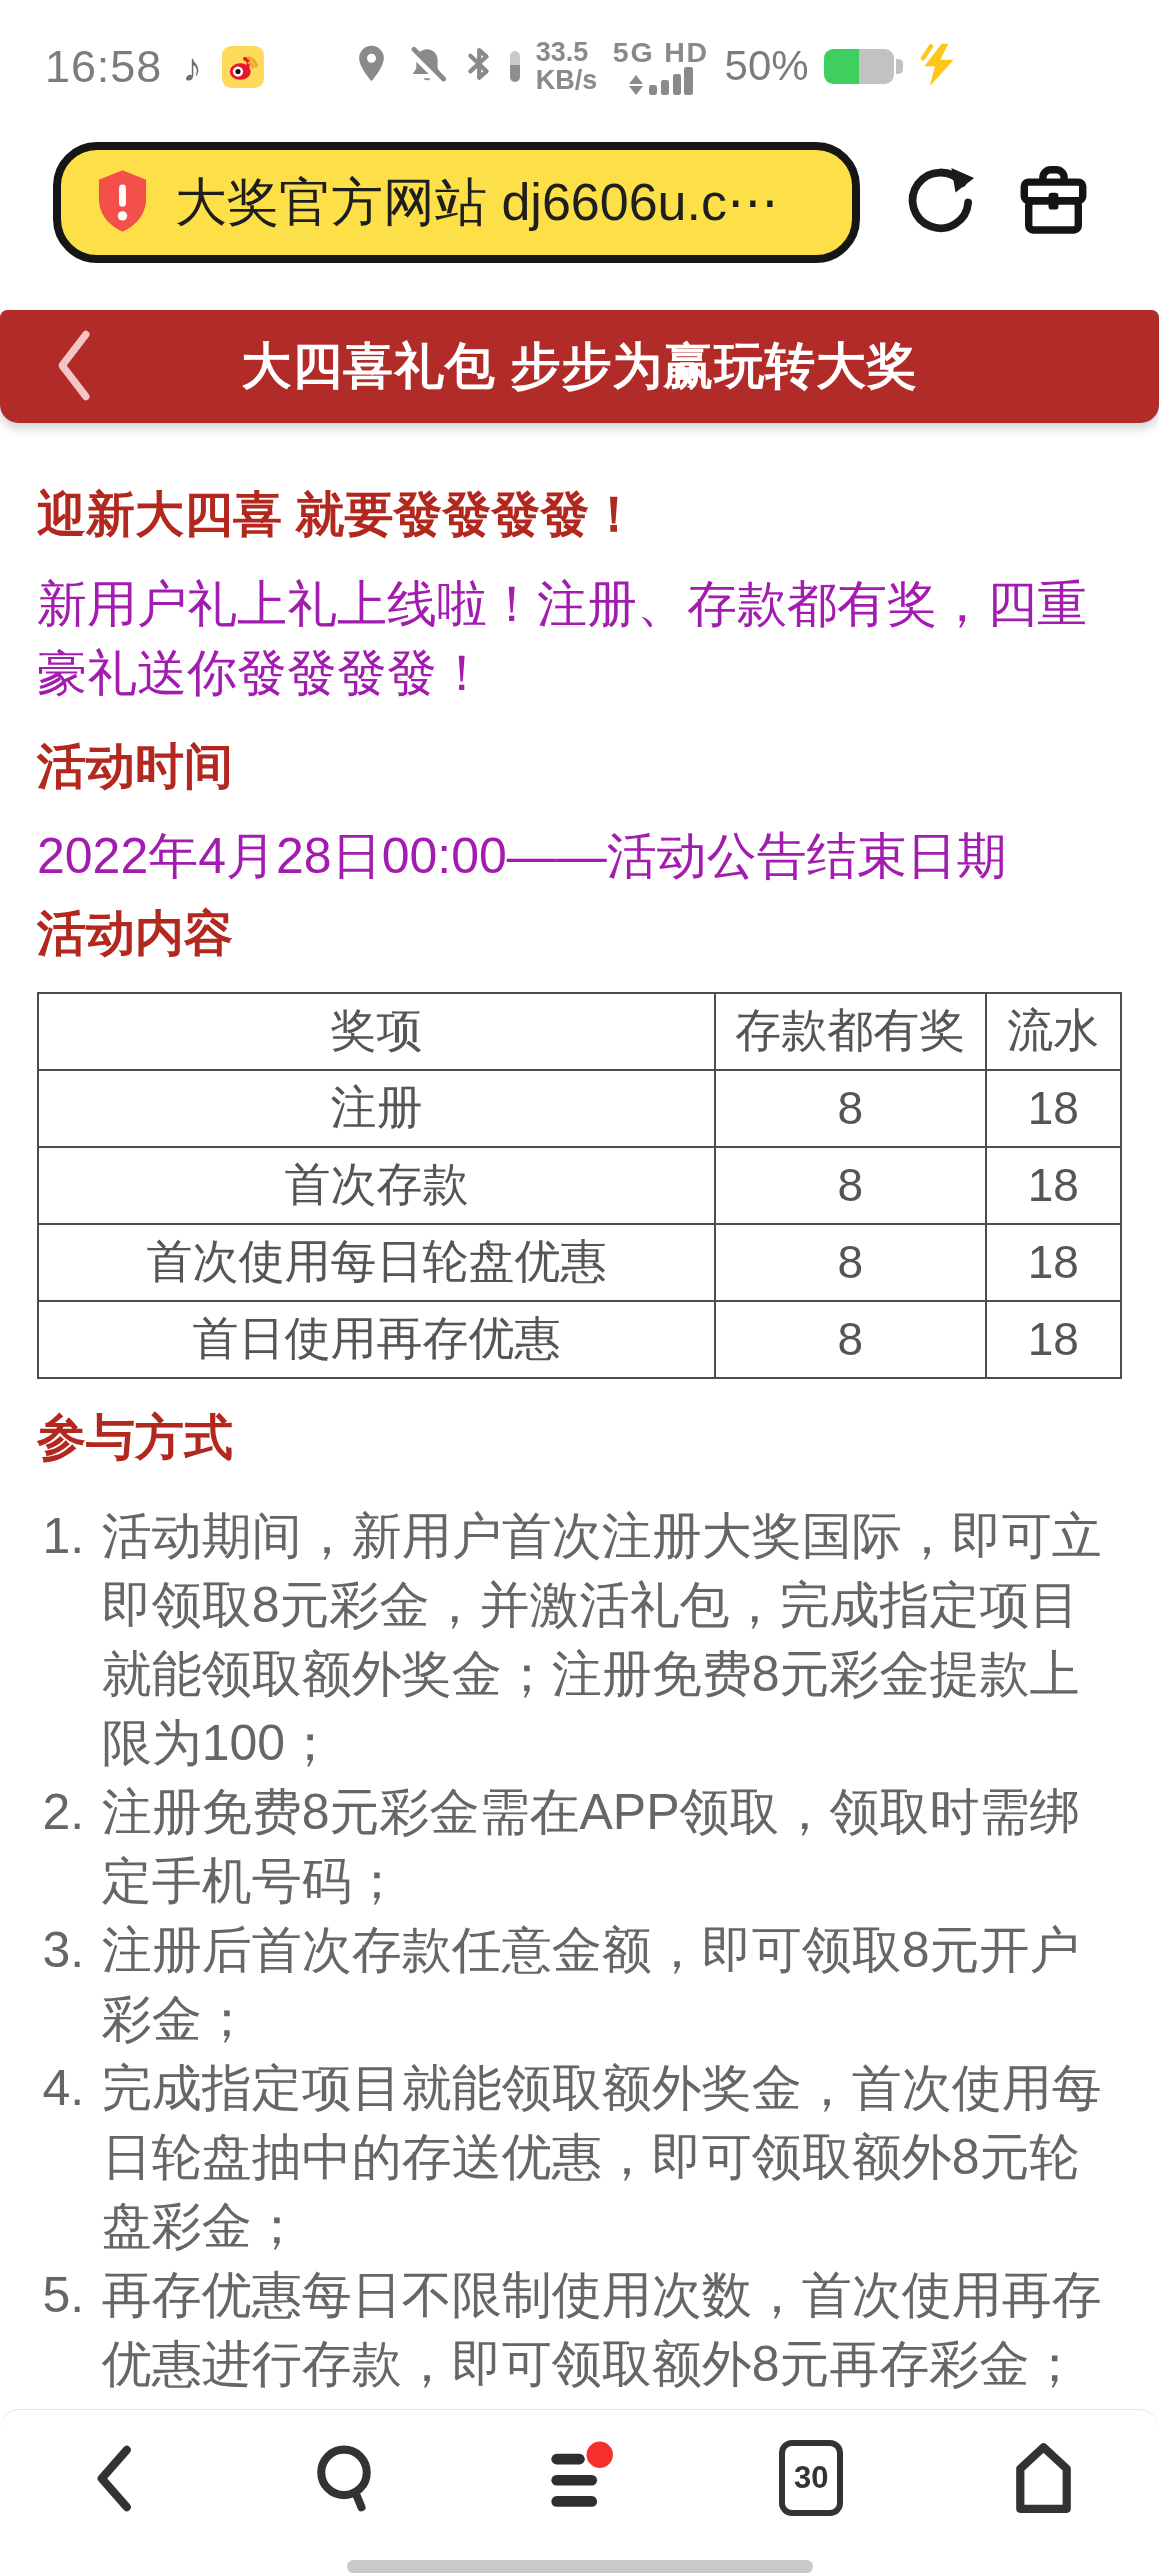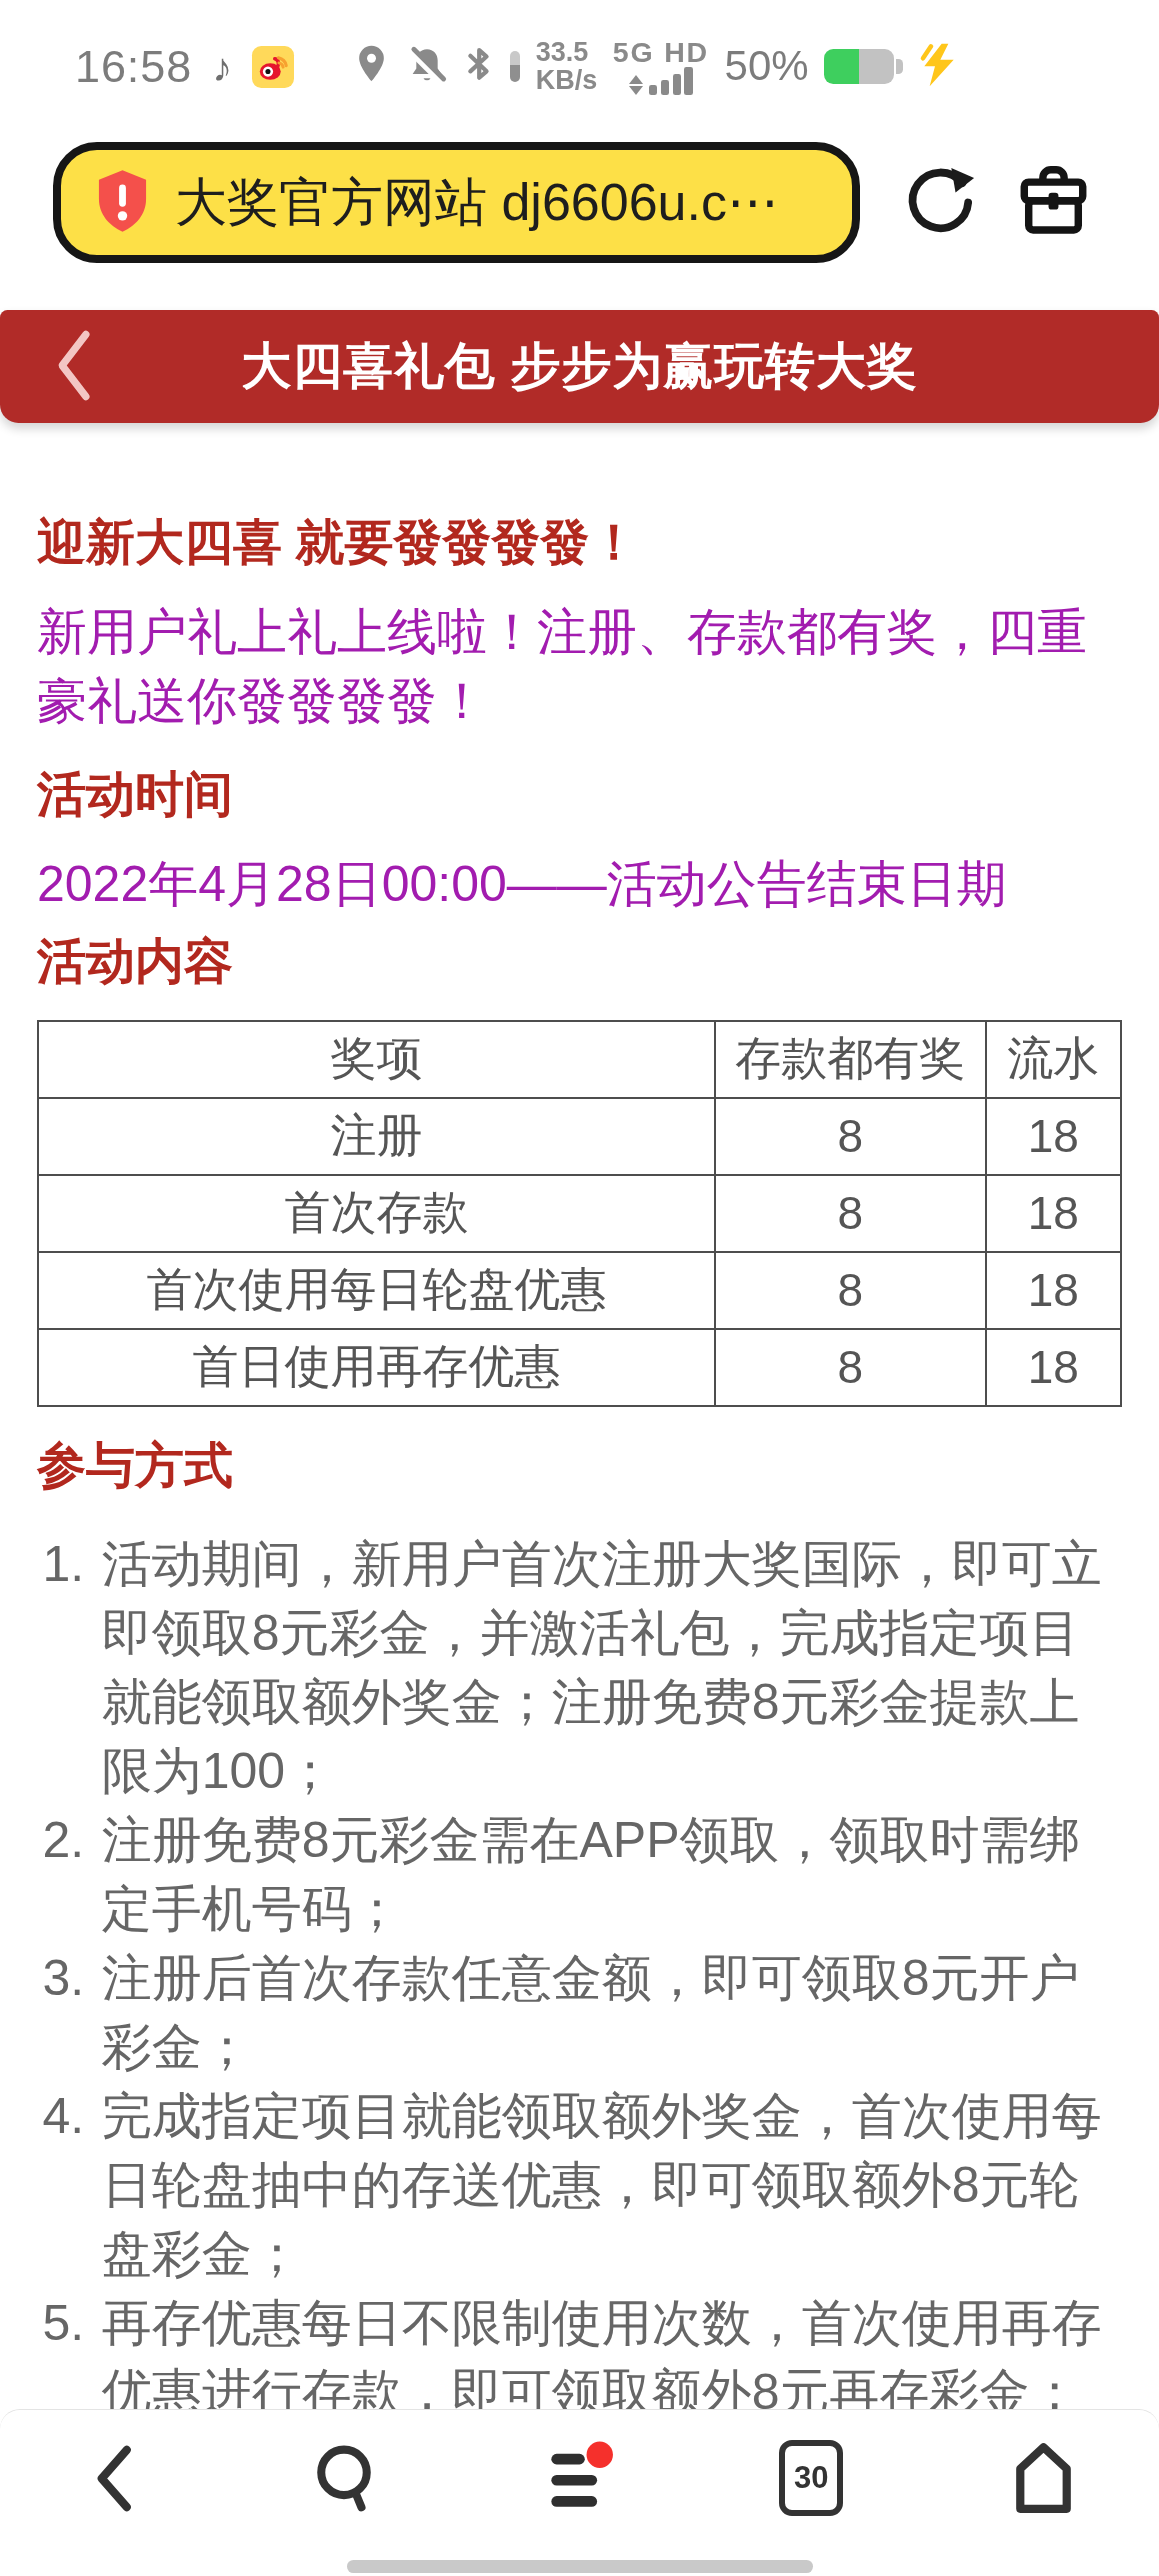--- a/index.html
+++ b/index.html
@@ -1,21 +1,21 @@
 <!DOCTYPE html>
 <html style="font-size:14.7px"><head>
 <meta charset="utf-8">
 <style>
   html,body{margin:0;padding:0;background:#fff;}
   .screen{position:relative;width:1159px;height:2576px;background:#fff;overflow:hidden;
           font-family:"Liberation Sans","DejaVu Sans",sans-serif;}
 
   
   .status-bar{position:absolute;top:0;left:0;width:983px;height:109px;box-sizing:border-box;
-              display:flex;align-items:center;justify-content:space-between;padding:24px 24px 0 75px;}
+              display:flex;align-items:center;justify-content:space-between;padding:24px 24px 0 45px;}
   .sb-left{display:flex;align-items:center;gap:20px;}
   .sb-time{font-size:45px;color:#7c7c7c;font-weight:500;letter-spacing:0.9px;}
   .sb-note{font-size:40px;color:#6f6f6f;line-height:40px;}
   .weibo{width:42px;height:42px;border-radius:9.2px;background:#ffd95a;position:relative;}
   .sb-right{display:flex;align-items:center;gap:15.6px;}
   .sb-speed{display:flex;flex-direction:column;align-items:flex-start;color:#8a8a8a;
             font-size:27px;font-weight:700;line-height:28.5px;}
   .sb-net{display:flex;flex-direction:column;align-items:center;gap:1.8px;}
   .sb-net-label{font-size:28.5px;font-weight:700;color:#8a8a8a;line-height:28px;letter-spacing:1.8px;}
   .net-bottom{display:flex;align-items:flex-end;gap:3.7px;}
@@ -44,21 +44,21 @@
 
   
   .page-header{position:absolute;top:310px;left:0;width:1159px;height:113px;background:#b12b28;
                border-radius:7.4px 7.4px 18.4px 18.4px;box-shadow:0 5.5px 9.2px rgba(0,0,0,.16);
                display:flex;align-items:center;justify-content:center;}
   .header-title{color:#ffffff;font-size:50px;font-weight:700;letter-spacing:0.9px;}
   .back-chevron{position:absolute;left:53px;top:50%;transform:translateY(-50%);}
 
   
   .content{position:absolute;top:423px;left:0;width:1159px;height:1987px;box-sizing:border-box;
-           padding:0 37px;overflow:hidden;margin-top:28px;}
+           padding:0 37px;overflow:hidden;}
   .sec-h{color:#b2281e;font-size:49px;font-weight:700;line-height:55px;margin:0;}
   .m-intro{margin-top:64px;}
   .body-text{color:#a21caf;font-size:50px;line-height:69px;margin:28px 0 0 0;}
   .m-time-h{margin-top:31px;}
   .m-content-h{margin-top:14.7px;}
   .m-part-h{margin-top:31px;}
 
   table.promo{width:100%;border-collapse:collapse;table-layout:fixed;margin-top:31px;}
   .promo th,.promo td{border:2.8px solid #4d4d4d;height:75px;text-align:center;vertical-align:middle;
                       font-size:46px;color:#555555;font-weight:400;padding:0;}

